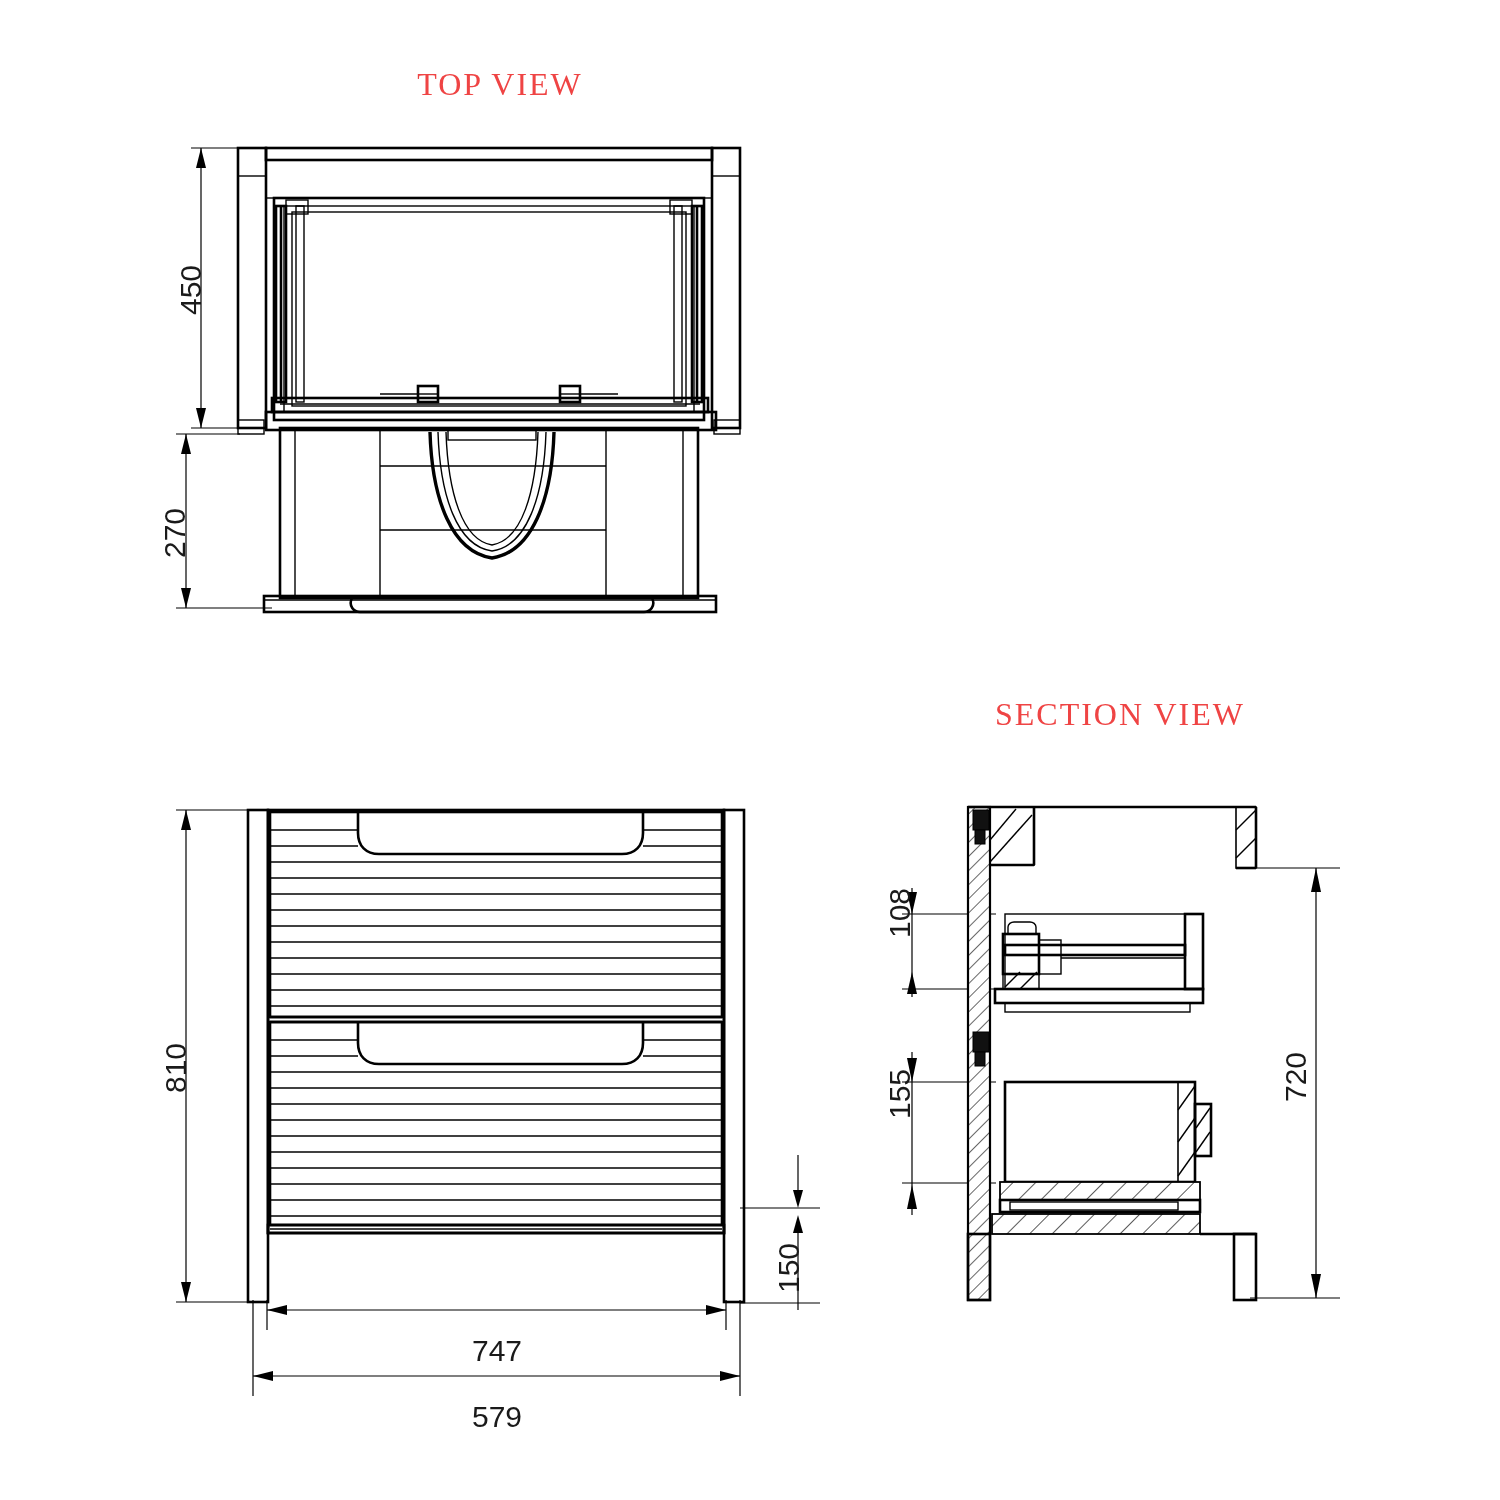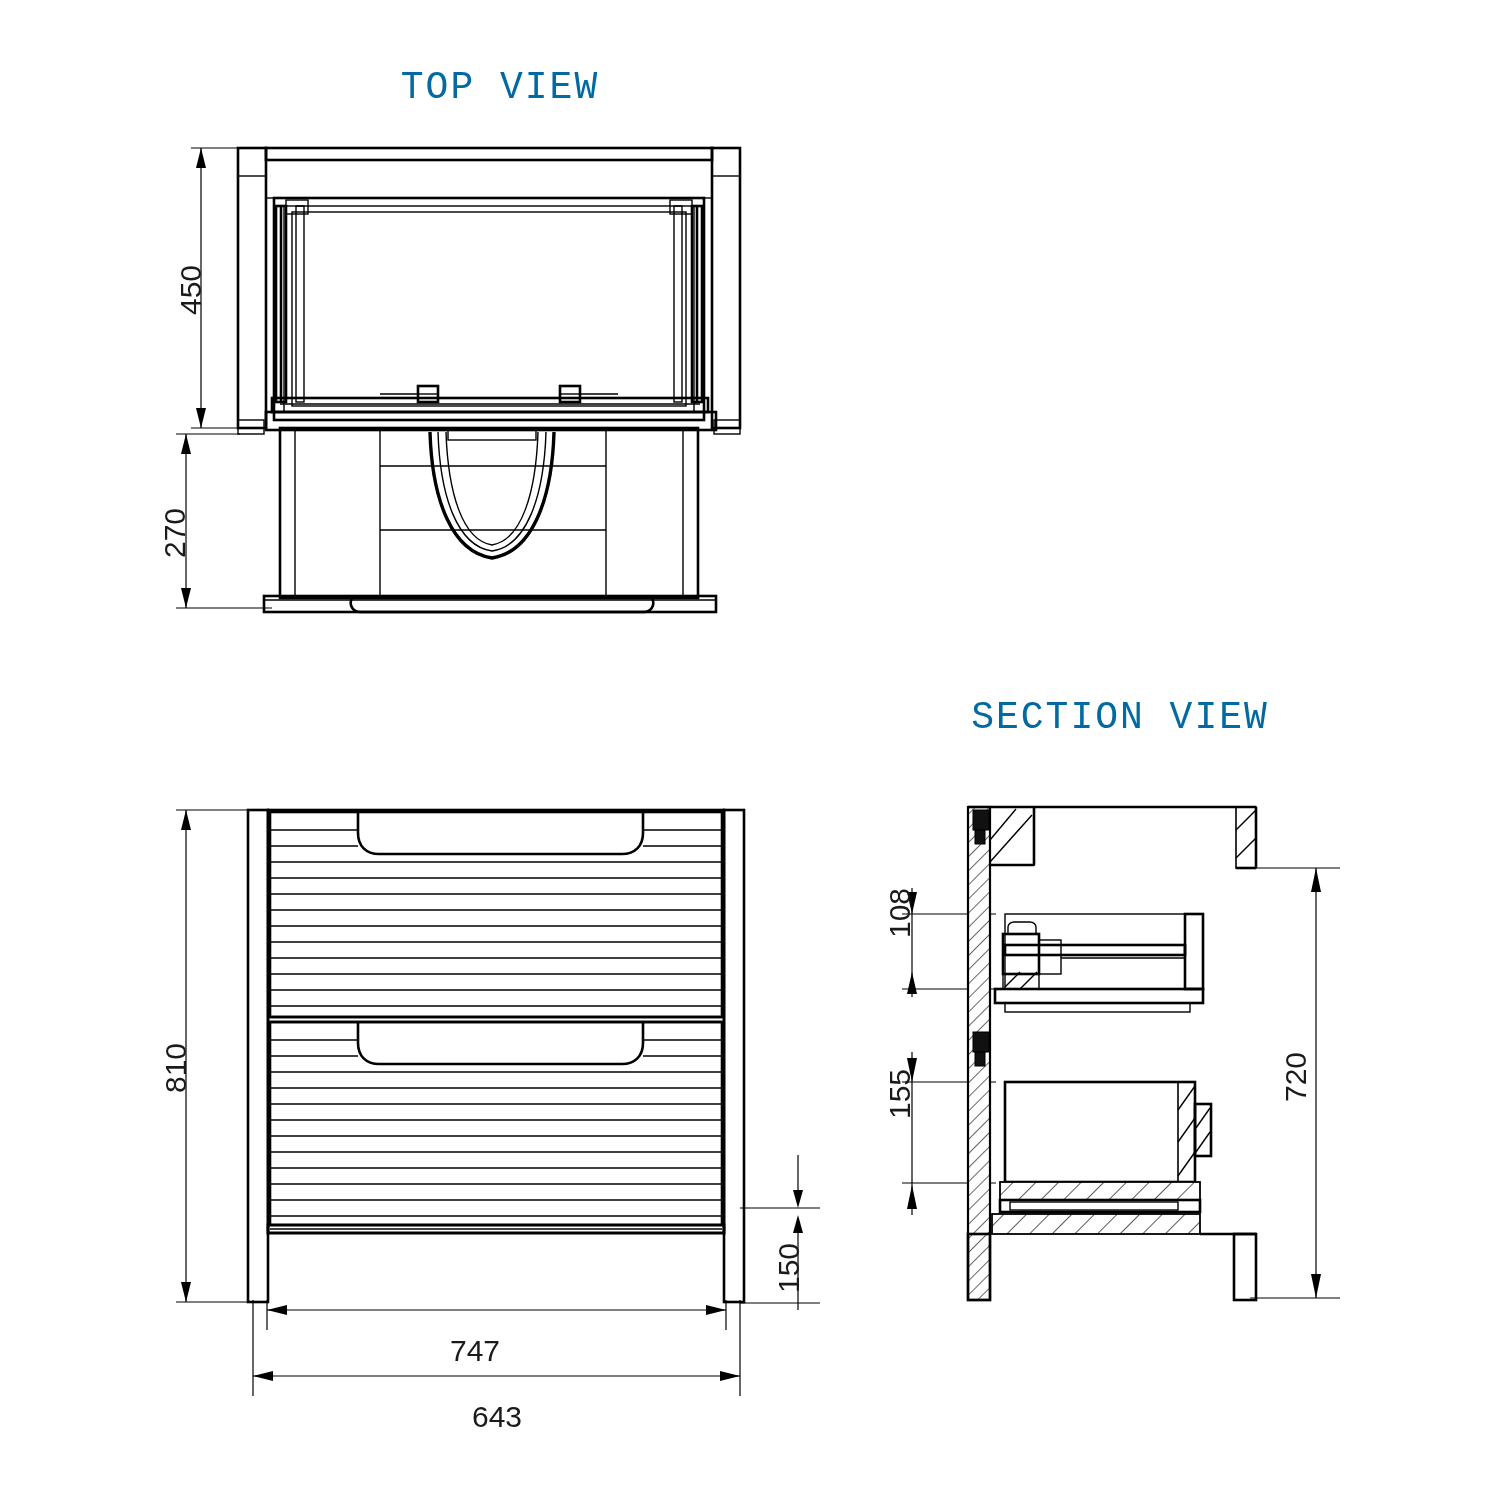--- a/index.html
+++ b/index.html
@@ -1,23 +1,23 @@
 <!DOCTYPE html>
 <html><head>
 <meta charset="utf-8">
 <style>
   html,body{margin:0;padding:0;background:#ffffff;}
   body{width:1500px;height:1500px;font-family:"Liberation Sans",sans-serif;color:#000;}
   #sheet{position:relative;width:1500px;height:1500px;overflow:hidden;background:#fff;}
   .view-title{
     position:absolute;
-    font-family:Liberation Mono, monospace;
-    font-size:38px;
+    font-family:Liberation Serif, serif;
+    font-size:32px;
     letter-spacing:2px;
-    color:#0369a1;
+    color:#ef4444;
     white-space:nowrap;
     text-align:center;
   }
   .dim-label{
     position:absolute;
     font-family:"Liberation Sans",sans-serif;
     font-size:30px;
     color:#1a1a1a;
     white-space:nowrap;
   }
@@ -209,22 +209,22 @@
       <rect class="ln w2" x="268" y="1225" width="456" height="8" fill="#fff"></rect>
       <line class="ln w1" x1="270" y1="1229" x2="722" y2="1229"></line>
 
       <line class="ln w1" x1="268" y1="1233" x2="268" y2="1302"></line>
       <line class="ln w1" x1="724" y1="1233" x2="724" y2="1302"></line>
     </g>
   </svg>
 
   <div class="dim-label dim-vert" style="left:121px;top:1051px;width:110px;text-align:center;">810</div>
   <div class="dim-label dim-vert" style="left:734px;top:1251px;width:110px;text-align:center;">150</div>
-  <div class="dim-label" style="left:420px;top:1334px;width:110px;text-align:center;">747</div>
-  <div class="dim-label" style="left:442px;top:1400px;width:110px;text-align:center;">643</div>
+  <div class="dim-label" style="left:442px;top:1334px;width:110px;text-align:center;">747</div>
+  <div class="dim-label" style="left:442px;top:1400px;width:110px;text-align:center;">579</div>
 
   <svg width="1500" height="1500">
     <defs>
       <pattern id="hatchR" width="16" height="16" patternUnits="userSpaceOnUse" patternTransform="rotate(45)">
         <rect width="16" height="16" fill="#fff"></rect>
         <line x1="0" y1="0" x2="0" y2="16" stroke="#000" stroke-width="1.3"></line>
       </pattern>
       <pattern id="hatchL" width="16" height="16" patternUnits="userSpaceOnUse" patternTransform="rotate(-45)">
         <rect width="16" height="16" fill="#fff"></rect>
         <line x1="0" y1="0" x2="0" y2="16" stroke="#000" stroke-width="1.3"></line>

